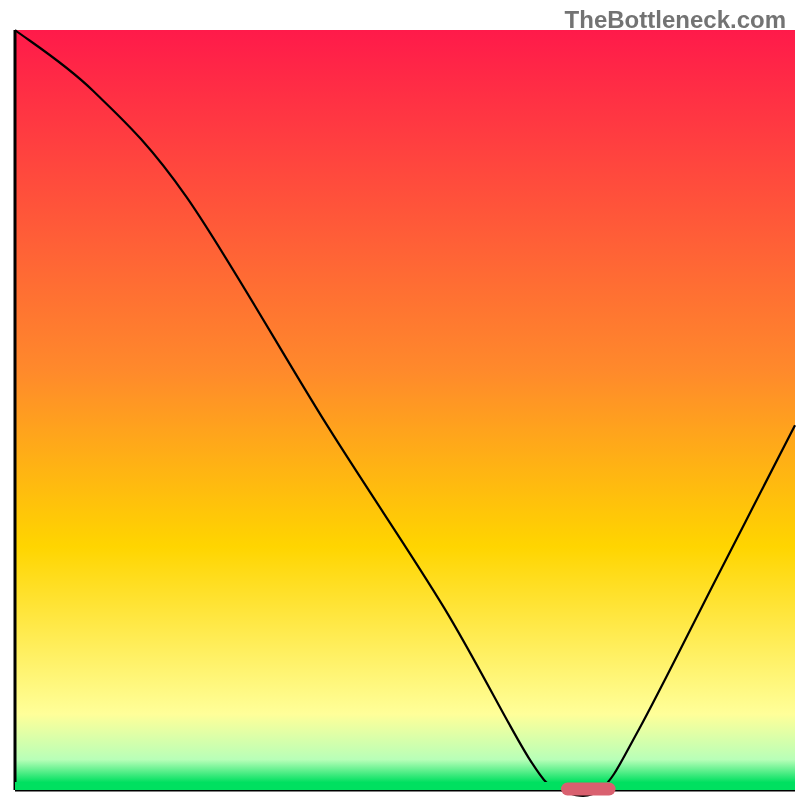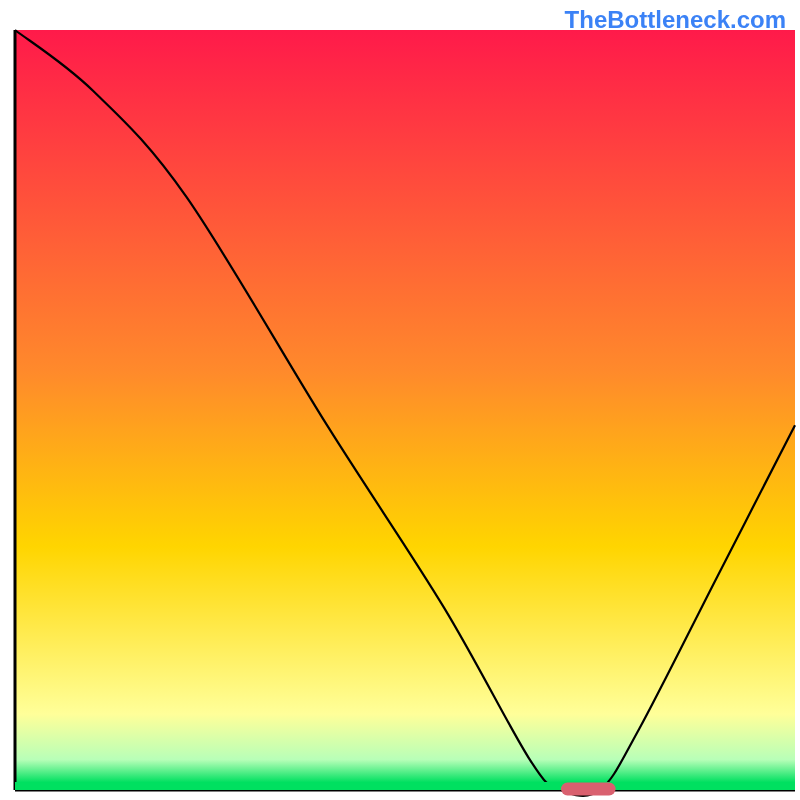--- a/index.html
+++ b/index.html
@@ -14,21 +14,21 @@
     position: relative;
     width: 800px;
     height: 800px;
   }
   .watermark {
     position: absolute;
     top: 6px;
     right: 14px;
     font-size: 24px;
     font-weight: 600;
-    color: #3b82f6;
+    color: #737373;
     font-family: Arial, Helvetica, sans-serif;
     letter-spacing: 0px;
   }
   svg.plot {
     position: absolute;
     left: 0;
     top: 0;
   }
 </style>
 </head>

